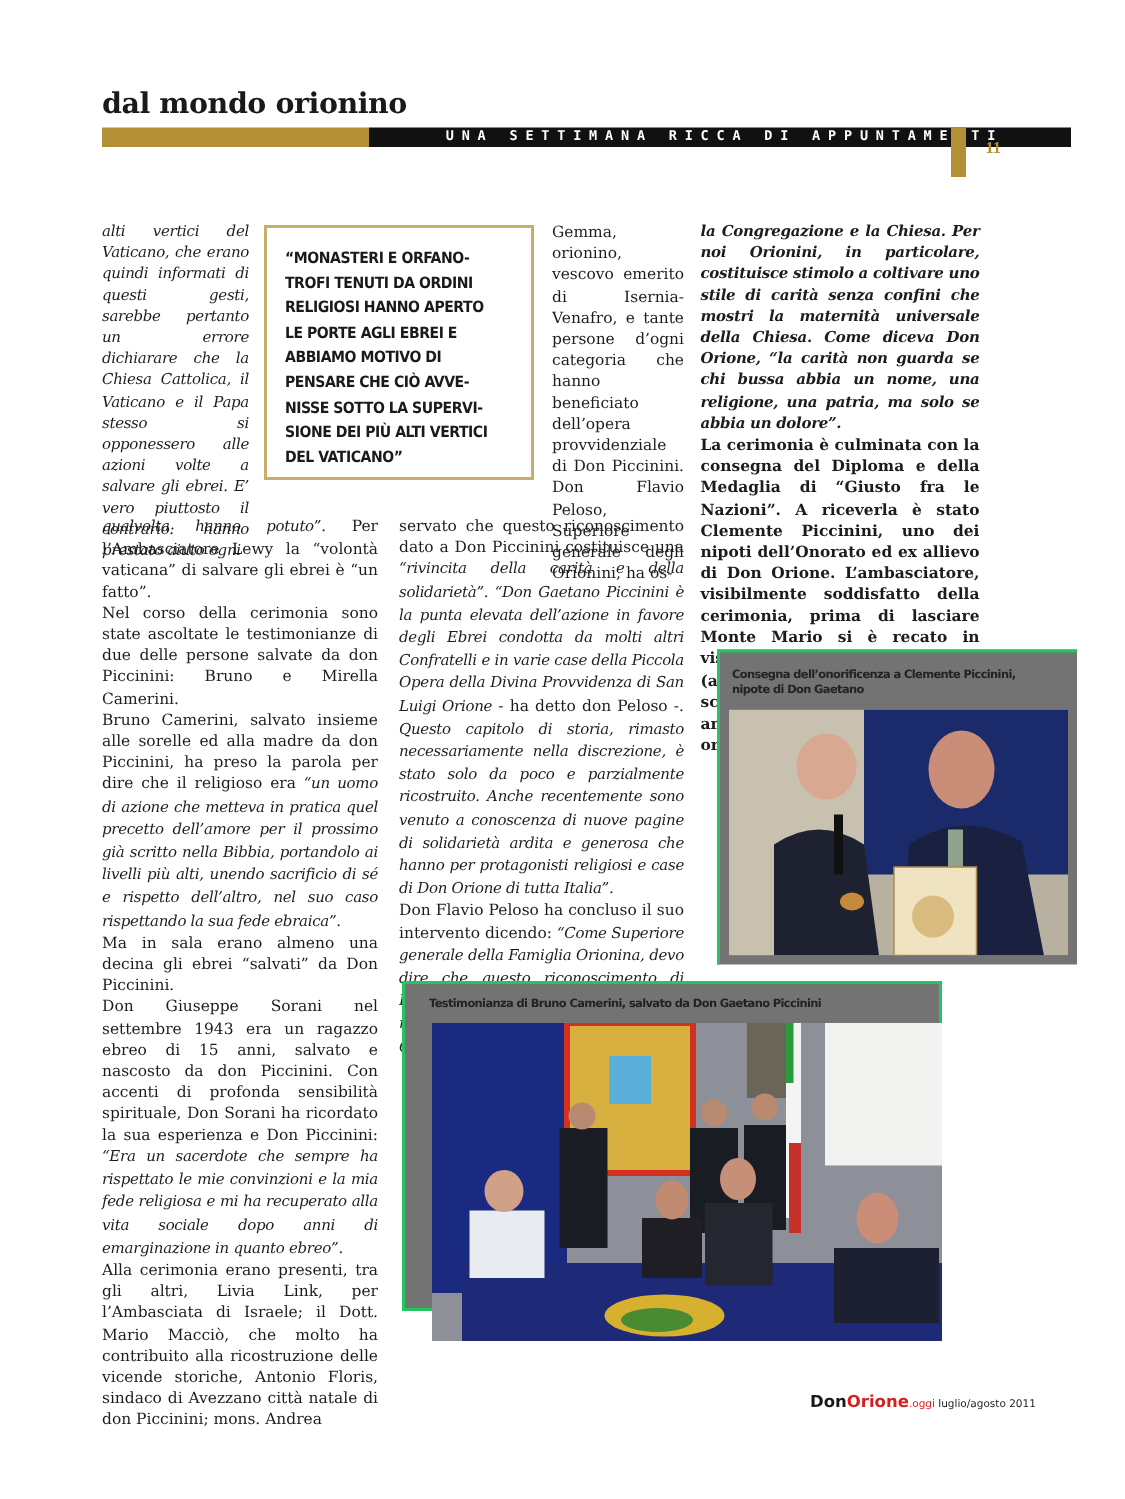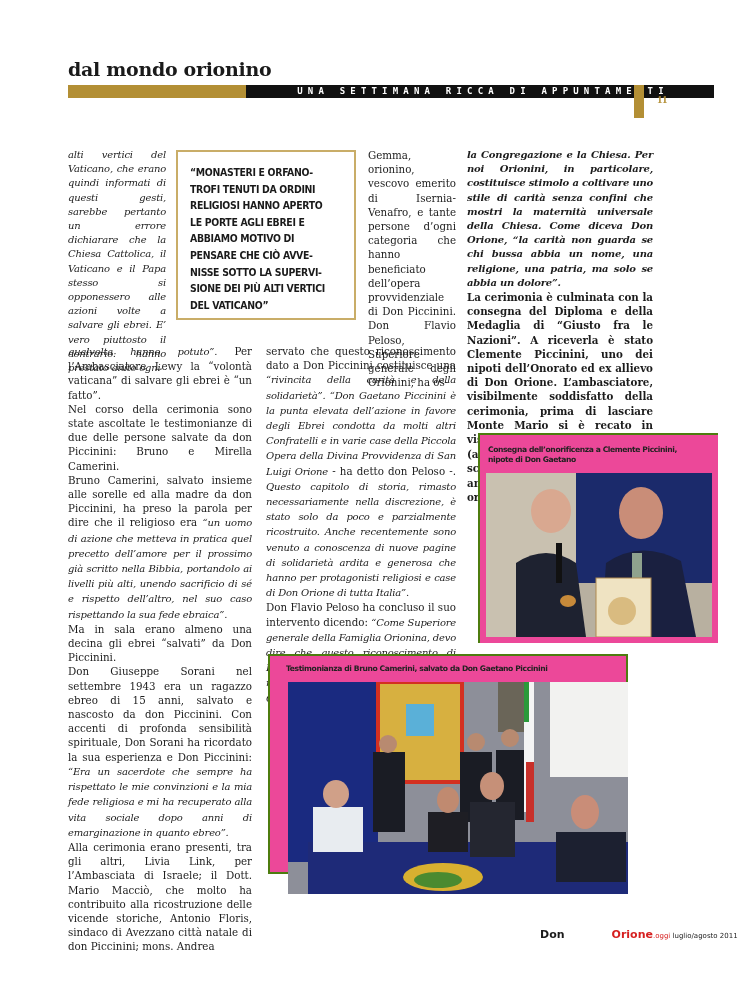--- a/index.html
+++ b/index.html
@@ -42,34 +42,34 @@
     position: absolute; left: 176px; top: 150px; width: 180px; height: 170px;
     border: 2px solid #c9ad68; padding: 12px 20px 8px 12px;
   }
   .quote-box .qtext {
     font-family: "DejaVu Sans Condensed", "DejaVu Sans", sans-serif; font-weight: bold;
     font-size: 10.4px; line-height: 16.6px; color: #1a1a1a; letter-spacing: -0.3px;
     text-transform: uppercase;
   }
 
   .photo-box {
-    position: absolute; border: 2px solid #4d7c0f; background: #ec4899;
+    position: absolute; border: 2px solid #22c55e; background: #737373;
   }
   .caption {
     font-family: "DejaVu Sans", sans-serif; font-weight: bold; font-size: 7.6px;
     line-height: 10px; color: #222; letter-spacing: -0.4px;
   }
   .photo { position: absolute; overflow: hidden; }
 
   .footer {
     position: absolute; left: 540px; top: 928px; white-space: nowrap;
     font-family: "DejaVu Sans", sans-serif; font-size: 7px; color: #222;
   }
   .footer .don { font-weight: bold; font-size: 11px; color: #1a1a1a; }
-  .footer .orione { font-weight: bold; font-size: 11px; color: #d62020; margin-left: 47px; }
+  .footer .orione { font-weight: bold; font-size: 11px; color: #d62020; }
   .footer .oggi { font-size: 7px; color: #d62020; }
 </style>
 </head>
 <body>
 
 <div class="section-title">dal mondo orionino</div>
 <div class="bar-gold"></div>
 <div class="bar-black">UNA SETTIMANA RICCA DI APPUNTAMENTI</div>
 <div class="bar-vert"></div>
 <div class="page-num">11</div>

